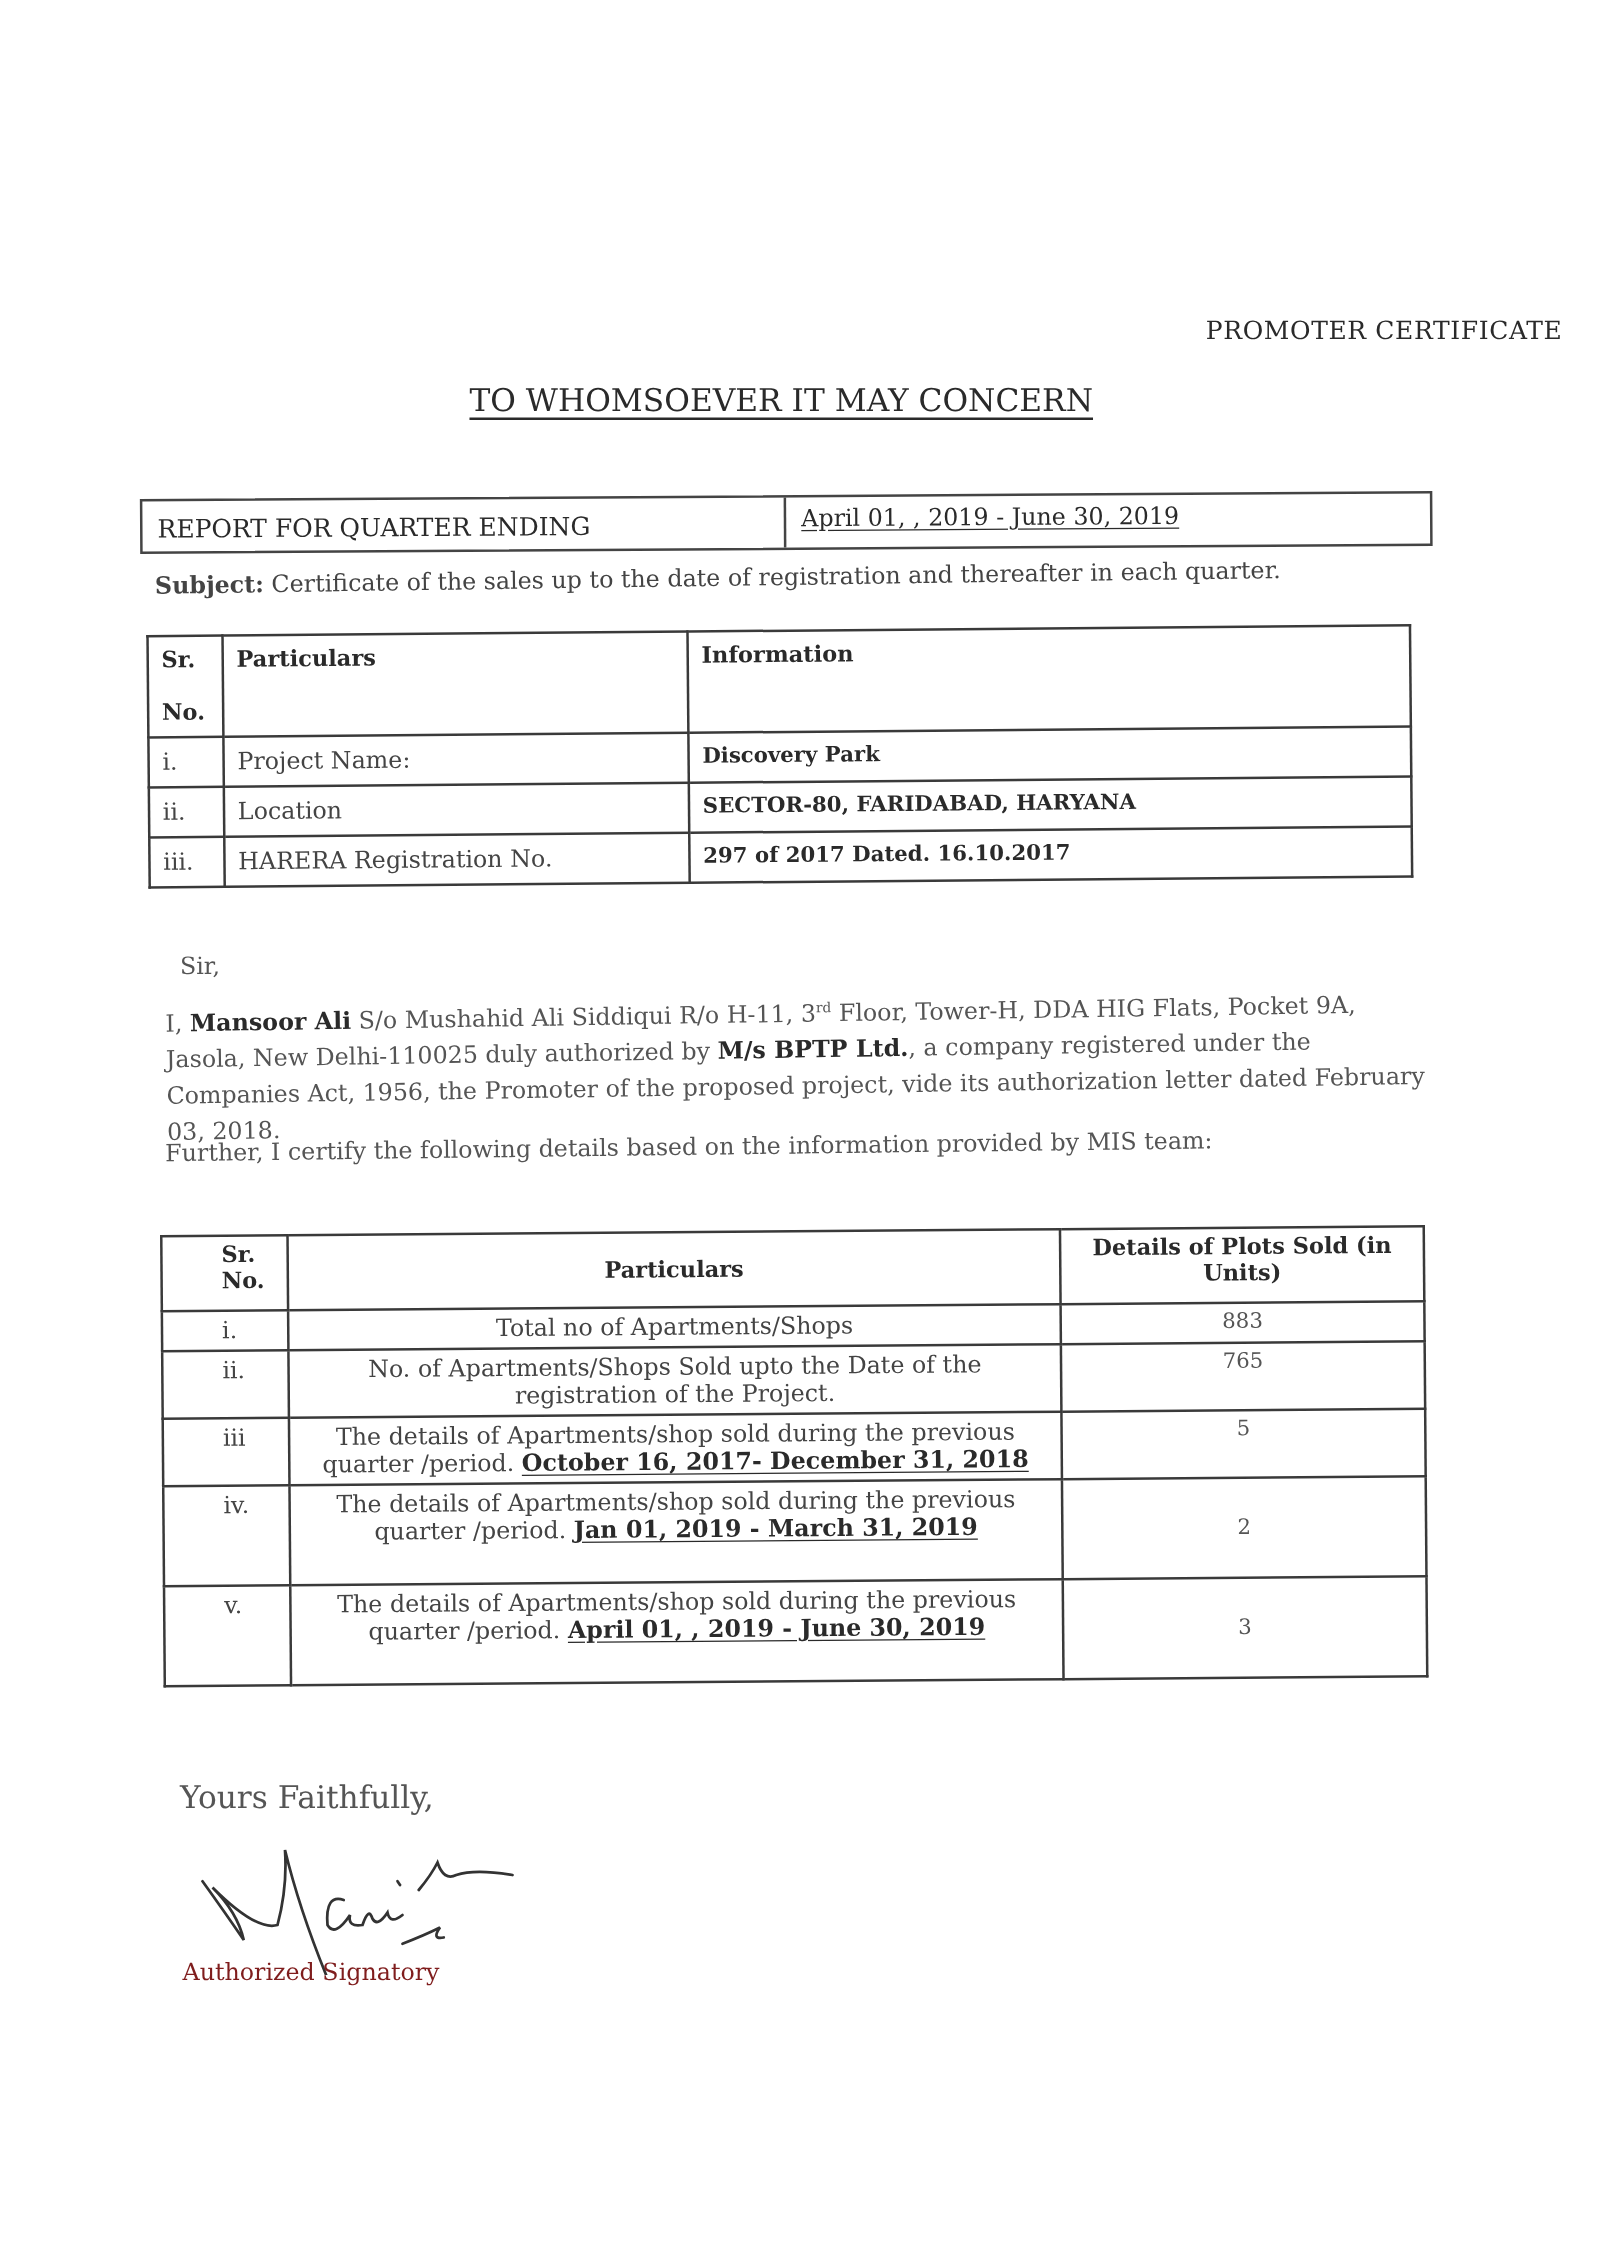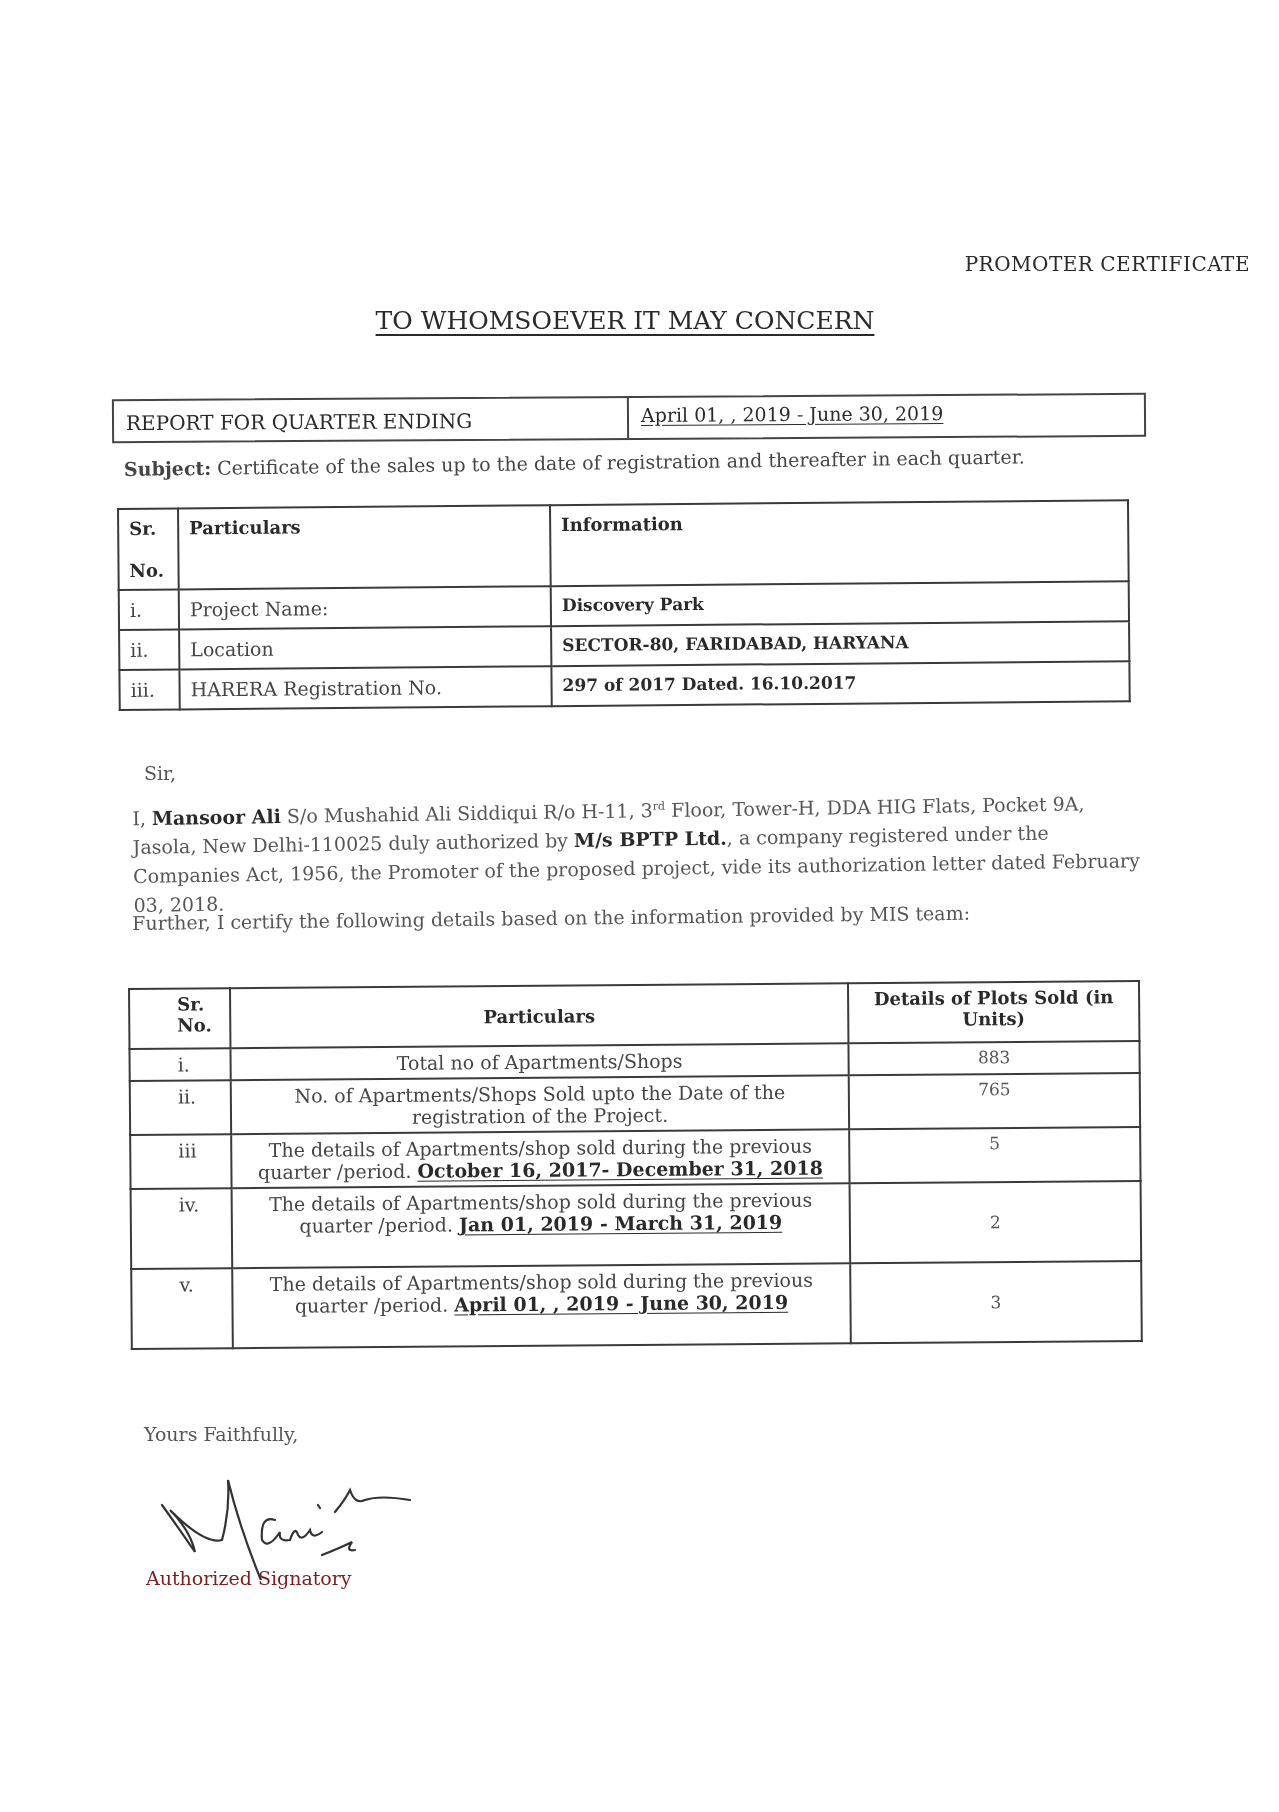--- a/index.html
+++ b/index.html
@@ -72,21 +72,21 @@
   .t2 .c0 { width: 44px; padding-left: 47px; }
   .t2 .c1 { width: 600px; text-align: center; }
   .t2 .c2 { text-align: center; }
   .t2 .hdr td { font-weight: bold; font-size: 18px; color: #2a2a2a; height: 50px; }
   .t2 .hdr .c1 { vertical-align: middle; }
   .t2 .num { font-size: 17px; color: #555; }
   .t2 .period { font-weight: bold; color: #2a2a2a; text-decoration: underline; text-underline-offset: 3px; }
   .t2 .tall td { height: 70px; }
   .t2 .tall .c2 { vertical-align: middle; }
 
-  .yours { left: 144px; top: 1423px; font-size: 19px; color: #555; }
+  .yours { left: 144px; top: 1423px; font-size: 25px; color: #555; }
   .sig { left: 150px; top: 1470px; width: 280px; height: 110px; }
   .auth { left: 146px; top: 1567px; font-size: 19px; color: #7f1d1d; }
 </style>
 </head>
 <body>
 
 <div class="abs title1">PROMOTER CERTIFICATE</div>
 <div class="abs title2"><span>TO WHOMSOEVER IT MAY CONCERN</span></div>
 
 <div class="abs quarter-box">

